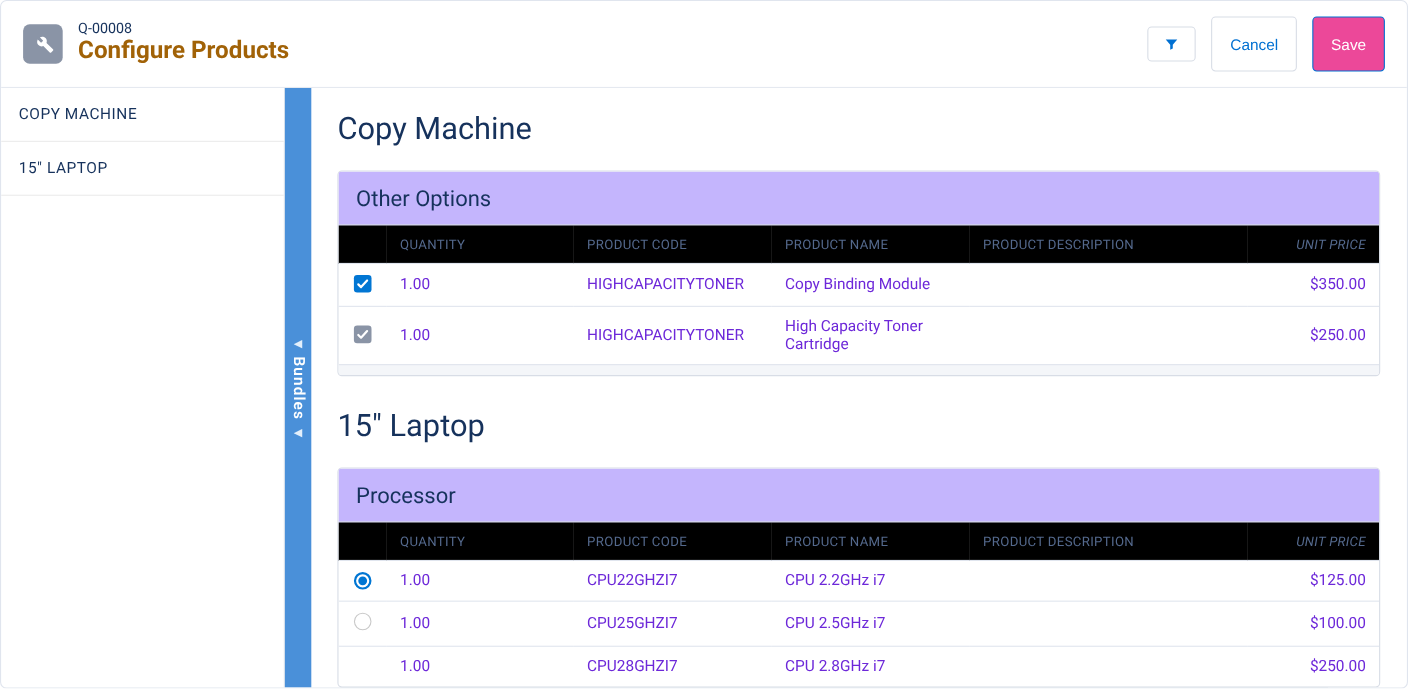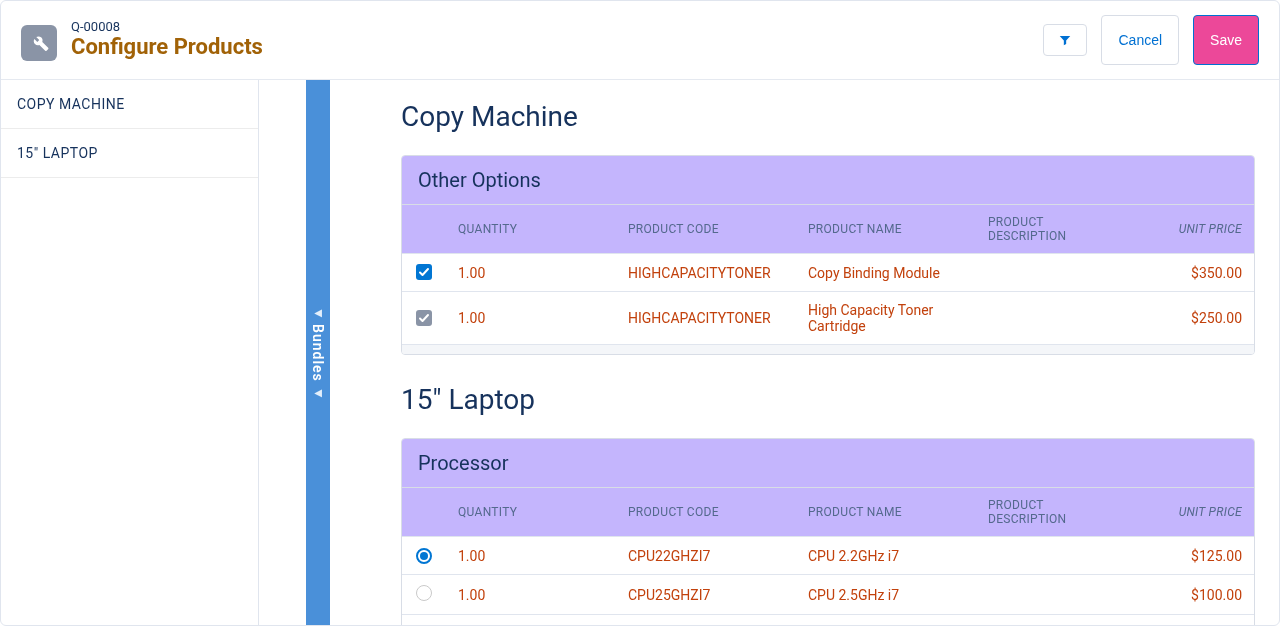--- a/index.html
+++ b/index.html
@@ -19,21 +19,21 @@
     overflow: hidden;
   }
   
   .header {
     display: flex;
     align-items: center;
     justify-content: space-between;
     padding: 14px 20px;
     border-bottom: 1px solid #e5e9f0;
   }
-  .header-left { display: flex; align-items: flex-end; gap: 14px; }
+  .header-left { display: flex; align-items: center; gap: 14px; }
   .app-icon {
     width: 36px; height: 36px;
     border-radius: 6px;
     background: #8a94a6;
     display: flex; align-items: center; justify-content: center;
     color: #fff;
   }
   .app-icon svg { width: 22px; height: 22px; }
   .header-titles { display: flex; flex-direction: column; }
   .quote-id { font-size: 13px; color: #16325c; }
@@ -58,21 +58,20 @@
   .btn-link {
     background: #fff;
     color: #0070d2;
     border: 1px solid #d8dde6;
   }
   
   .body {
     flex: 1;
     display: flex;
     min-height: 0;
-    gap: 47px;
   }
   .sidebar {
     width: 258px;
     border-right: 1px solid #e0e5ee;
     display: flex;
     flex-direction: column;
   }
   .sidebar-item {
     padding: 16px 16px;
     font-size: 14px;
@@ -133,30 +132,30 @@
     color: #16325c;
     border-bottom: 1px solid #d8dde6;
   }
   table { width: 100%; border-collapse: collapse; }
   thead th {
     text-align: left;
     font-size: 12px;
     font-weight: 400;
     color: #54698d;
     padding: 10px 12px;
-    background: #c4b5fd;
+    background: #000000;
     border-bottom: 1px solid #e0e5ee;
     letter-spacing: 0.3px;
   }
   thead th.right, tbody td.right { text-align: right; }
   tbody td {
     padding: 10px 12px;
     font-size: 14px;
     border-bottom: 1px solid #e0e5ee;
-    color: #c2410c;
+    color: #6d28d9;
     vertical-align: middle;
   }
   tbody tr:last-child td { border-bottom: none; }
   .panel-footer-gap { height: 10px; background: #f4f6f9; border-top: 1px solid #e0e5ee; }
   .sel-col { width: 44px; text-align: center; }
   
   .chk {
     width: 16px; height: 16px;
     border-radius: 3px;
     display: inline-flex; align-items: center; justify-content: center;

